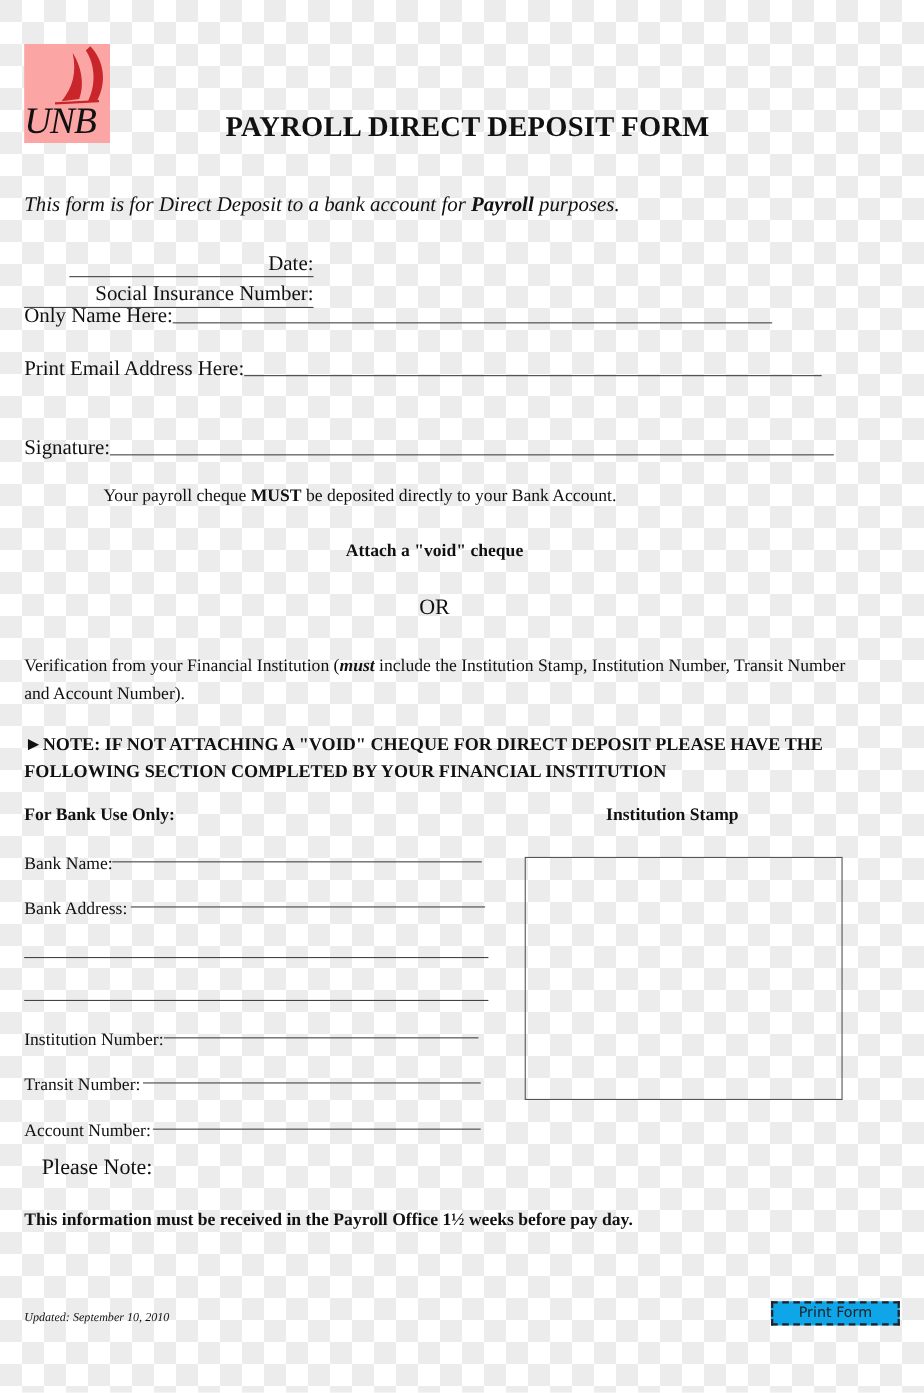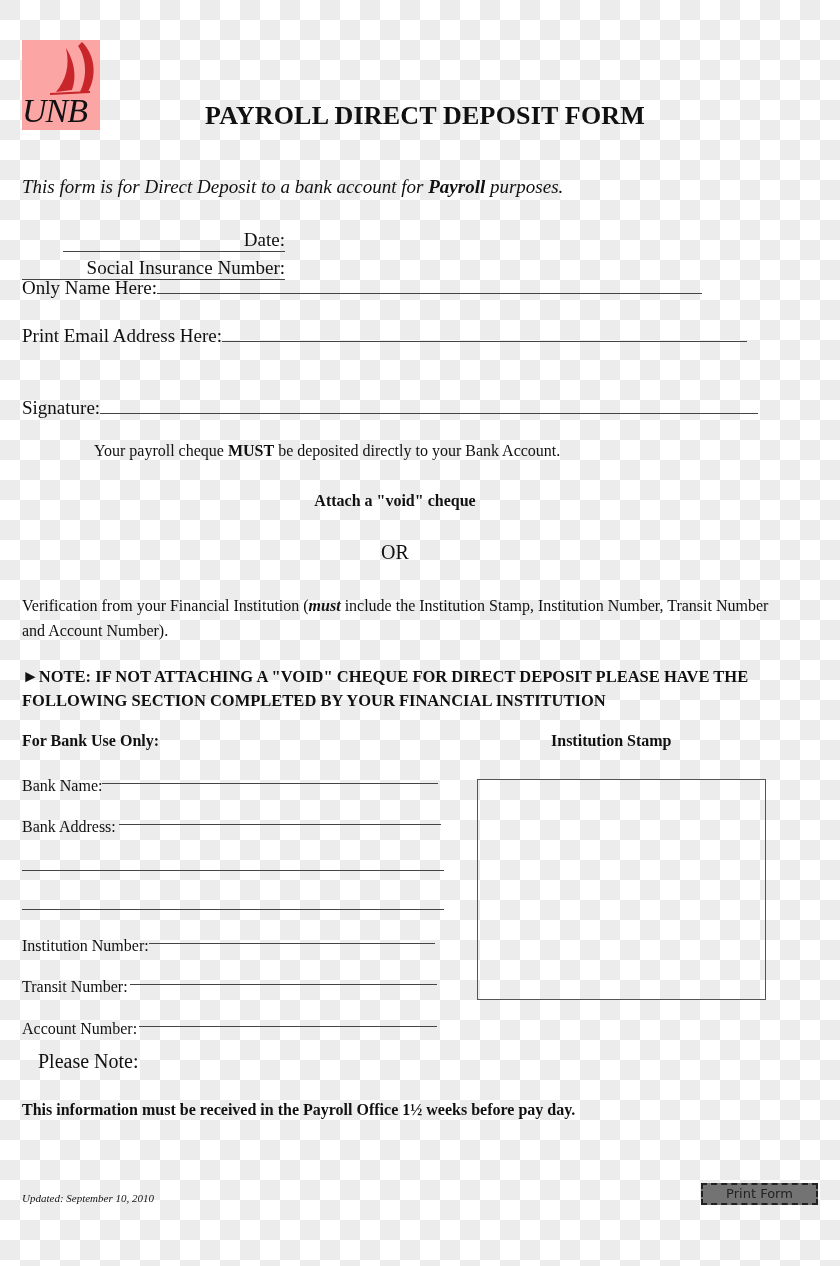--- a/index.html
+++ b/index.html
@@ -22,21 +22,21 @@
   .intro b { font-style: italic; }
   .field { font-size: 19px; white-space: nowrap; display: flex; align-items: flex-end; }
   .line { border-bottom: 1.5px solid #444; height: 0; margin-bottom: 5px; }
   .center { left: 0; width: 790px; text-align: center; }
   .p19 { font-size: 16px; }
   .note { left: 22px; top: 665px; font-size: 16.5px; font-weight: bold; line-height: 24px; width: 790px; }
   .small-field { font-size: 16px; white-space: nowrap; display: flex; align-items: center; }
   .stamp-box { left: 477px; top: 779px; width: 287px; height: 219px; border: 1.5px solid #555; }
   .print-btn {
     left: 701px; top: 1183px; width: 117px; height: 22px;
-    background: #737373; border: 2px dashed #222; box-sizing: border-box;
+    background: #0ea5e9; border: 2px dashed #222; box-sizing: border-box;
     font-family: "DejaVu Sans", sans-serif; font-size: 13px; text-align: center; line-height: 18px; color: #222;
     cursor: pointer;
   }
 </style>
 </head>
 <body>
 
 <div class="abs logo">
   <svg class="abs" style="left:14px;top:0px" width="62" height="56" viewBox="0 0 62 56">
     <path d="M46 2 C58 14 62 34 52 52 L44 52 C52 36 50 18 42 6 Z" fill="#c8262b"></path>

